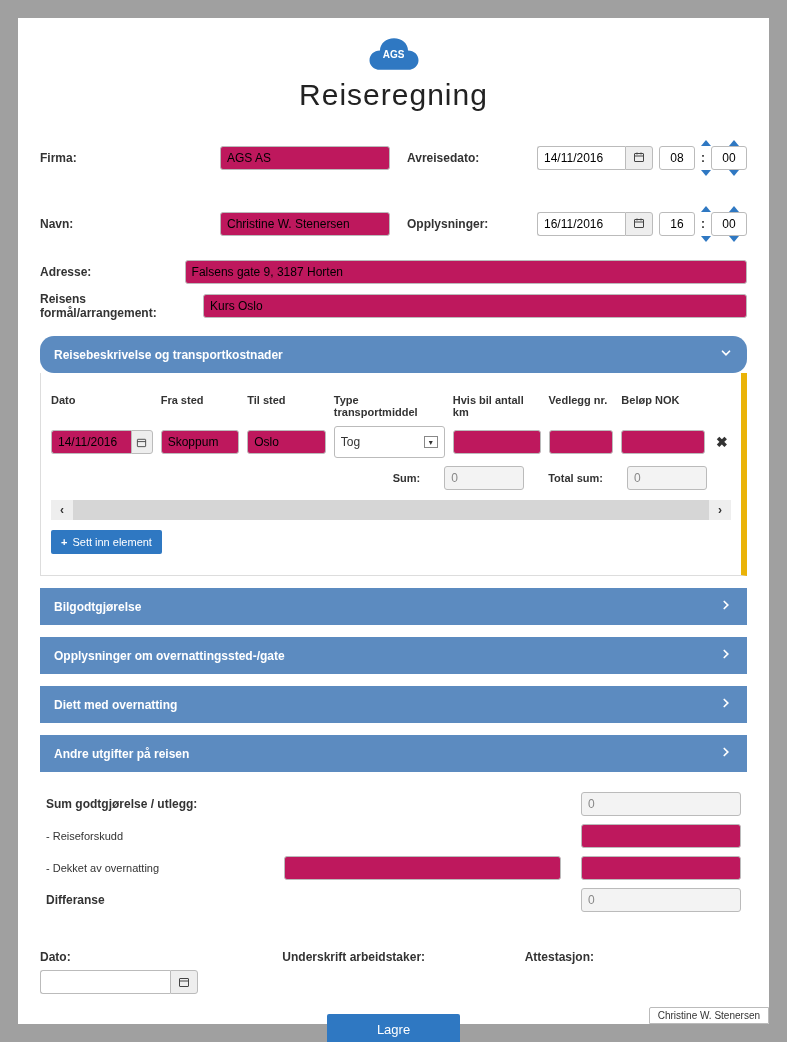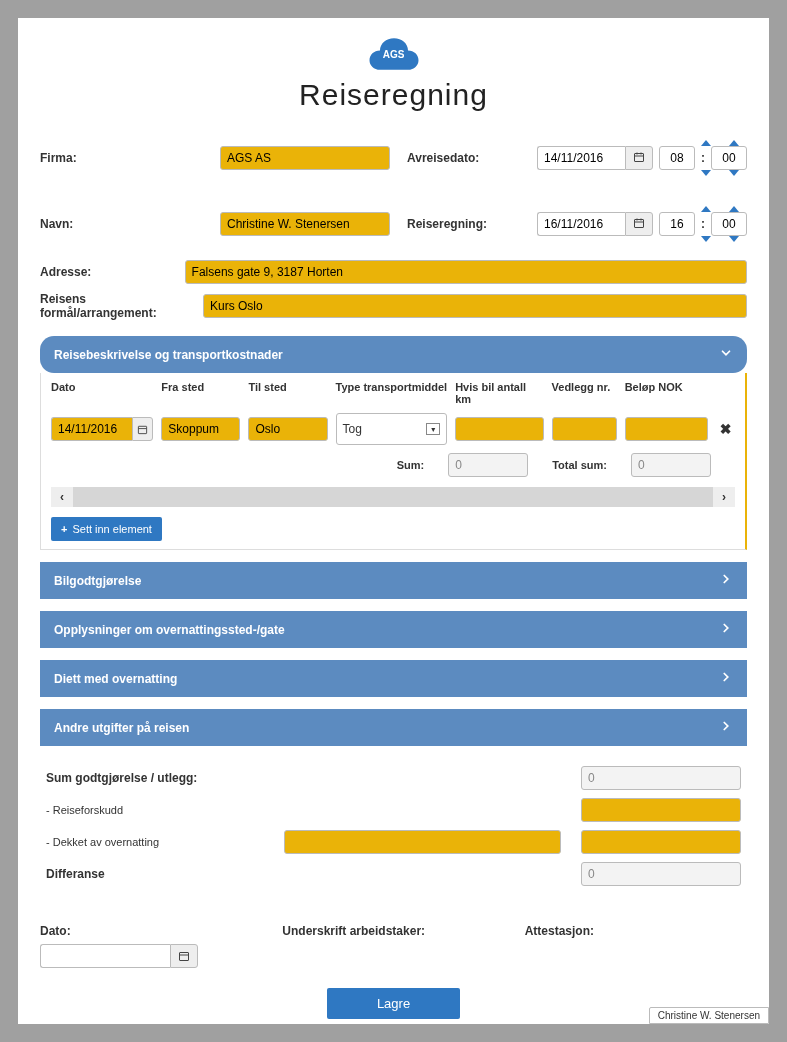--- a/index.html
+++ b/index.html
@@ -46,21 +46,21 @@
     color: #222;
     margin-bottom: 28px;
   }
   .label { font-weight: bold; }
   .input {
     border: 1px solid #bbb;
     border-radius: 3px;
     height: 24px;
     padding: 0 6px;
     font-size: 12px;
-    background:#eab308;
+    background:#be185d;
   }
   .input.readonly { background:#f3f3f3; color:#888; }
   .wide { width: 100%; }
 
   .top-grid {
     display: grid;
     grid-template-columns: 170px 1fr 120px auto;
     column-gap: 10px;
     align-items: center;
   }
@@ -102,22 +102,22 @@
     justify-content:space-between;
     align-items:center;
     margin-top:12px;
     cursor:pointer;
   }
   .section-bar .caret {
     color:#fff;
   }
 
   .panel {
-    border-left:1px solid #ddd; border-right:2px solid #eab308; border-bottom:1px solid #ddd;
-    padding:8px 10px;
+    border-left:1px solid #ddd; border-right:6px solid #eab308; border-bottom:1px solid #ddd;
+    padding:21px 10px;
   }
 
   .tbl-head { display:flex; gap:8px; font-weight:bold; font-size:11px; margin-bottom:8px; }
   .tbl-row { display:flex; gap:8px; align-items:center; margin-bottom:8px; }
   .c-dato{ width:110px; } .c-fra{ width:85px;} .c-til{width:85px;} .c-typ{width:120px;}
   .c-km{width:95px;} .c-ved{width:70px;} .c-bel{width:90px;} .c-del{width:20px; text-align:center;}
   .tbl-row .input { width:100%; }
   .tbl-row .c-dato { display:flex; }
   .tbl-row .c-dato .input { border-radius:3px 0 0 3px; border-right:none;}
 
@@ -234,21 +234,21 @@
               </div>
         </div>
       </div>
     </div>
   </div>
 
   <div class="row-block">
     <div class="top-grid">
       <div class="label">Navn:</div>
       <div><input class="input" style="width: 170px;" value="Christine W. Stenersen"></div>
-      <div class="label">Reiseregning:</div>
+      <div class="label">Opplysninger:</div>
       <div class="dt-stack">
         <div style="display:flex; gap:6px;">
           <div style="width:116px"></div>
               <div style="width:28px"></div>
           <div class="spinner-col">
                 <div class="chev up"></div>
               </div>
           <div style="width:6px"></div>
           <div class="spinner-col">
                 <div class="chev up"></div>

